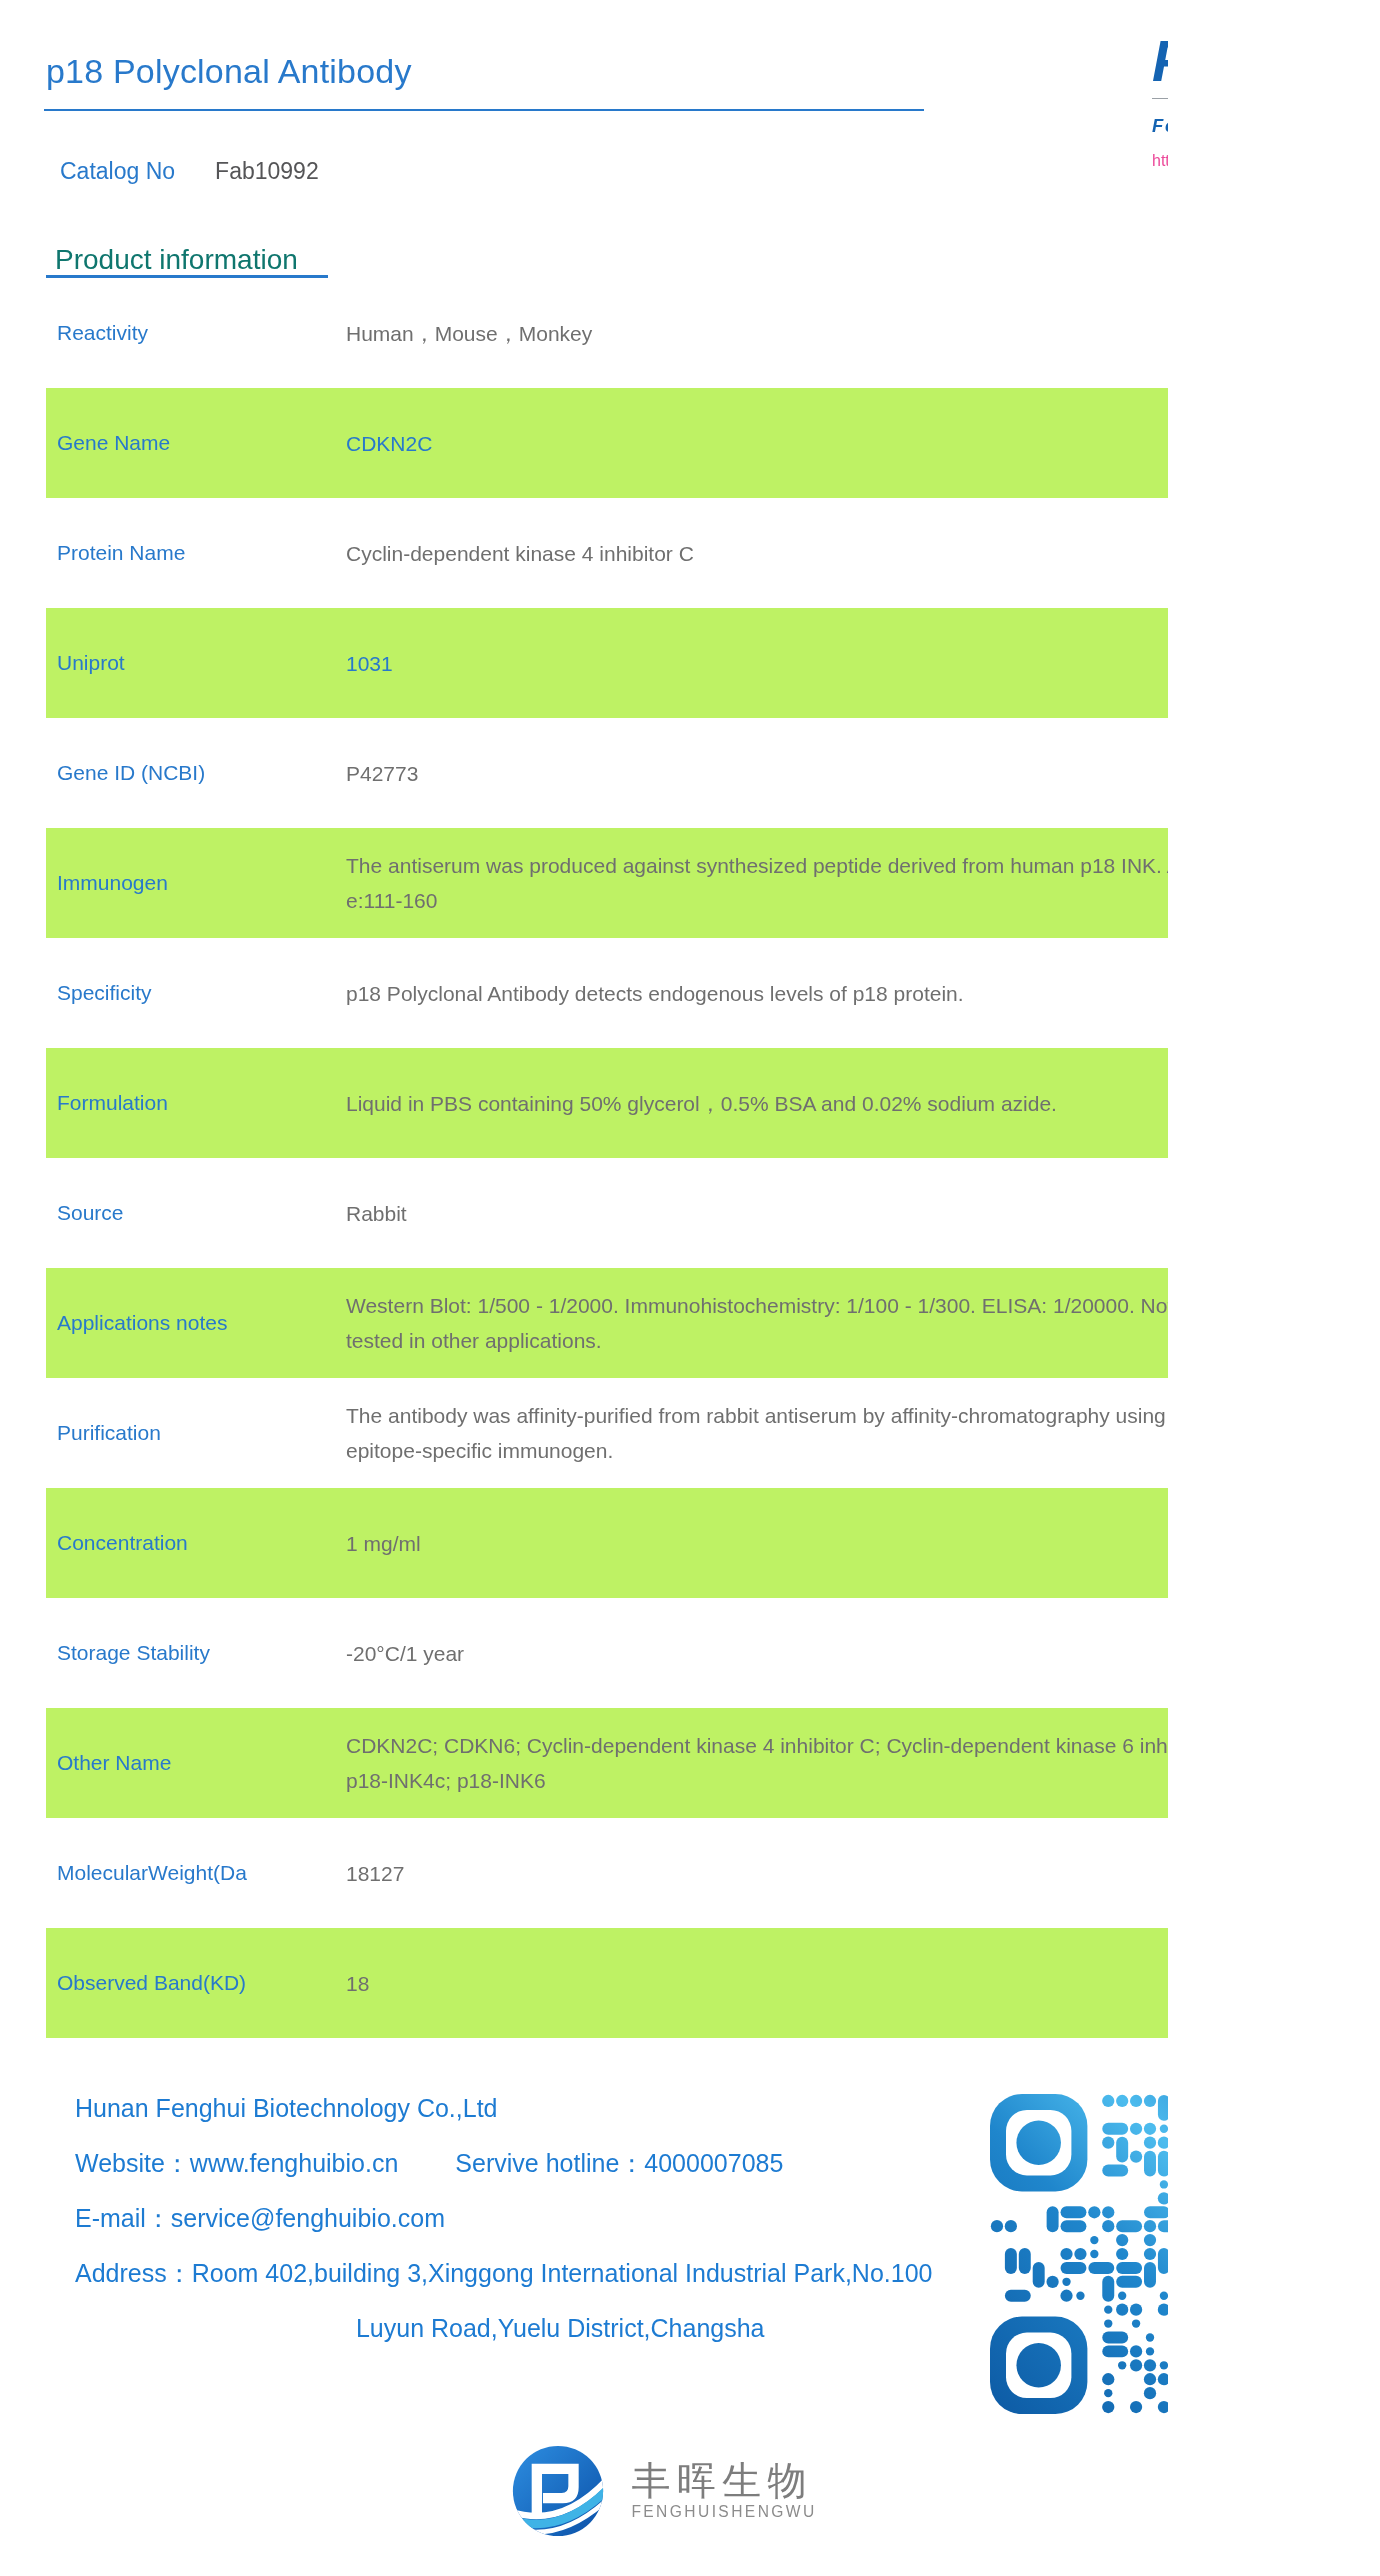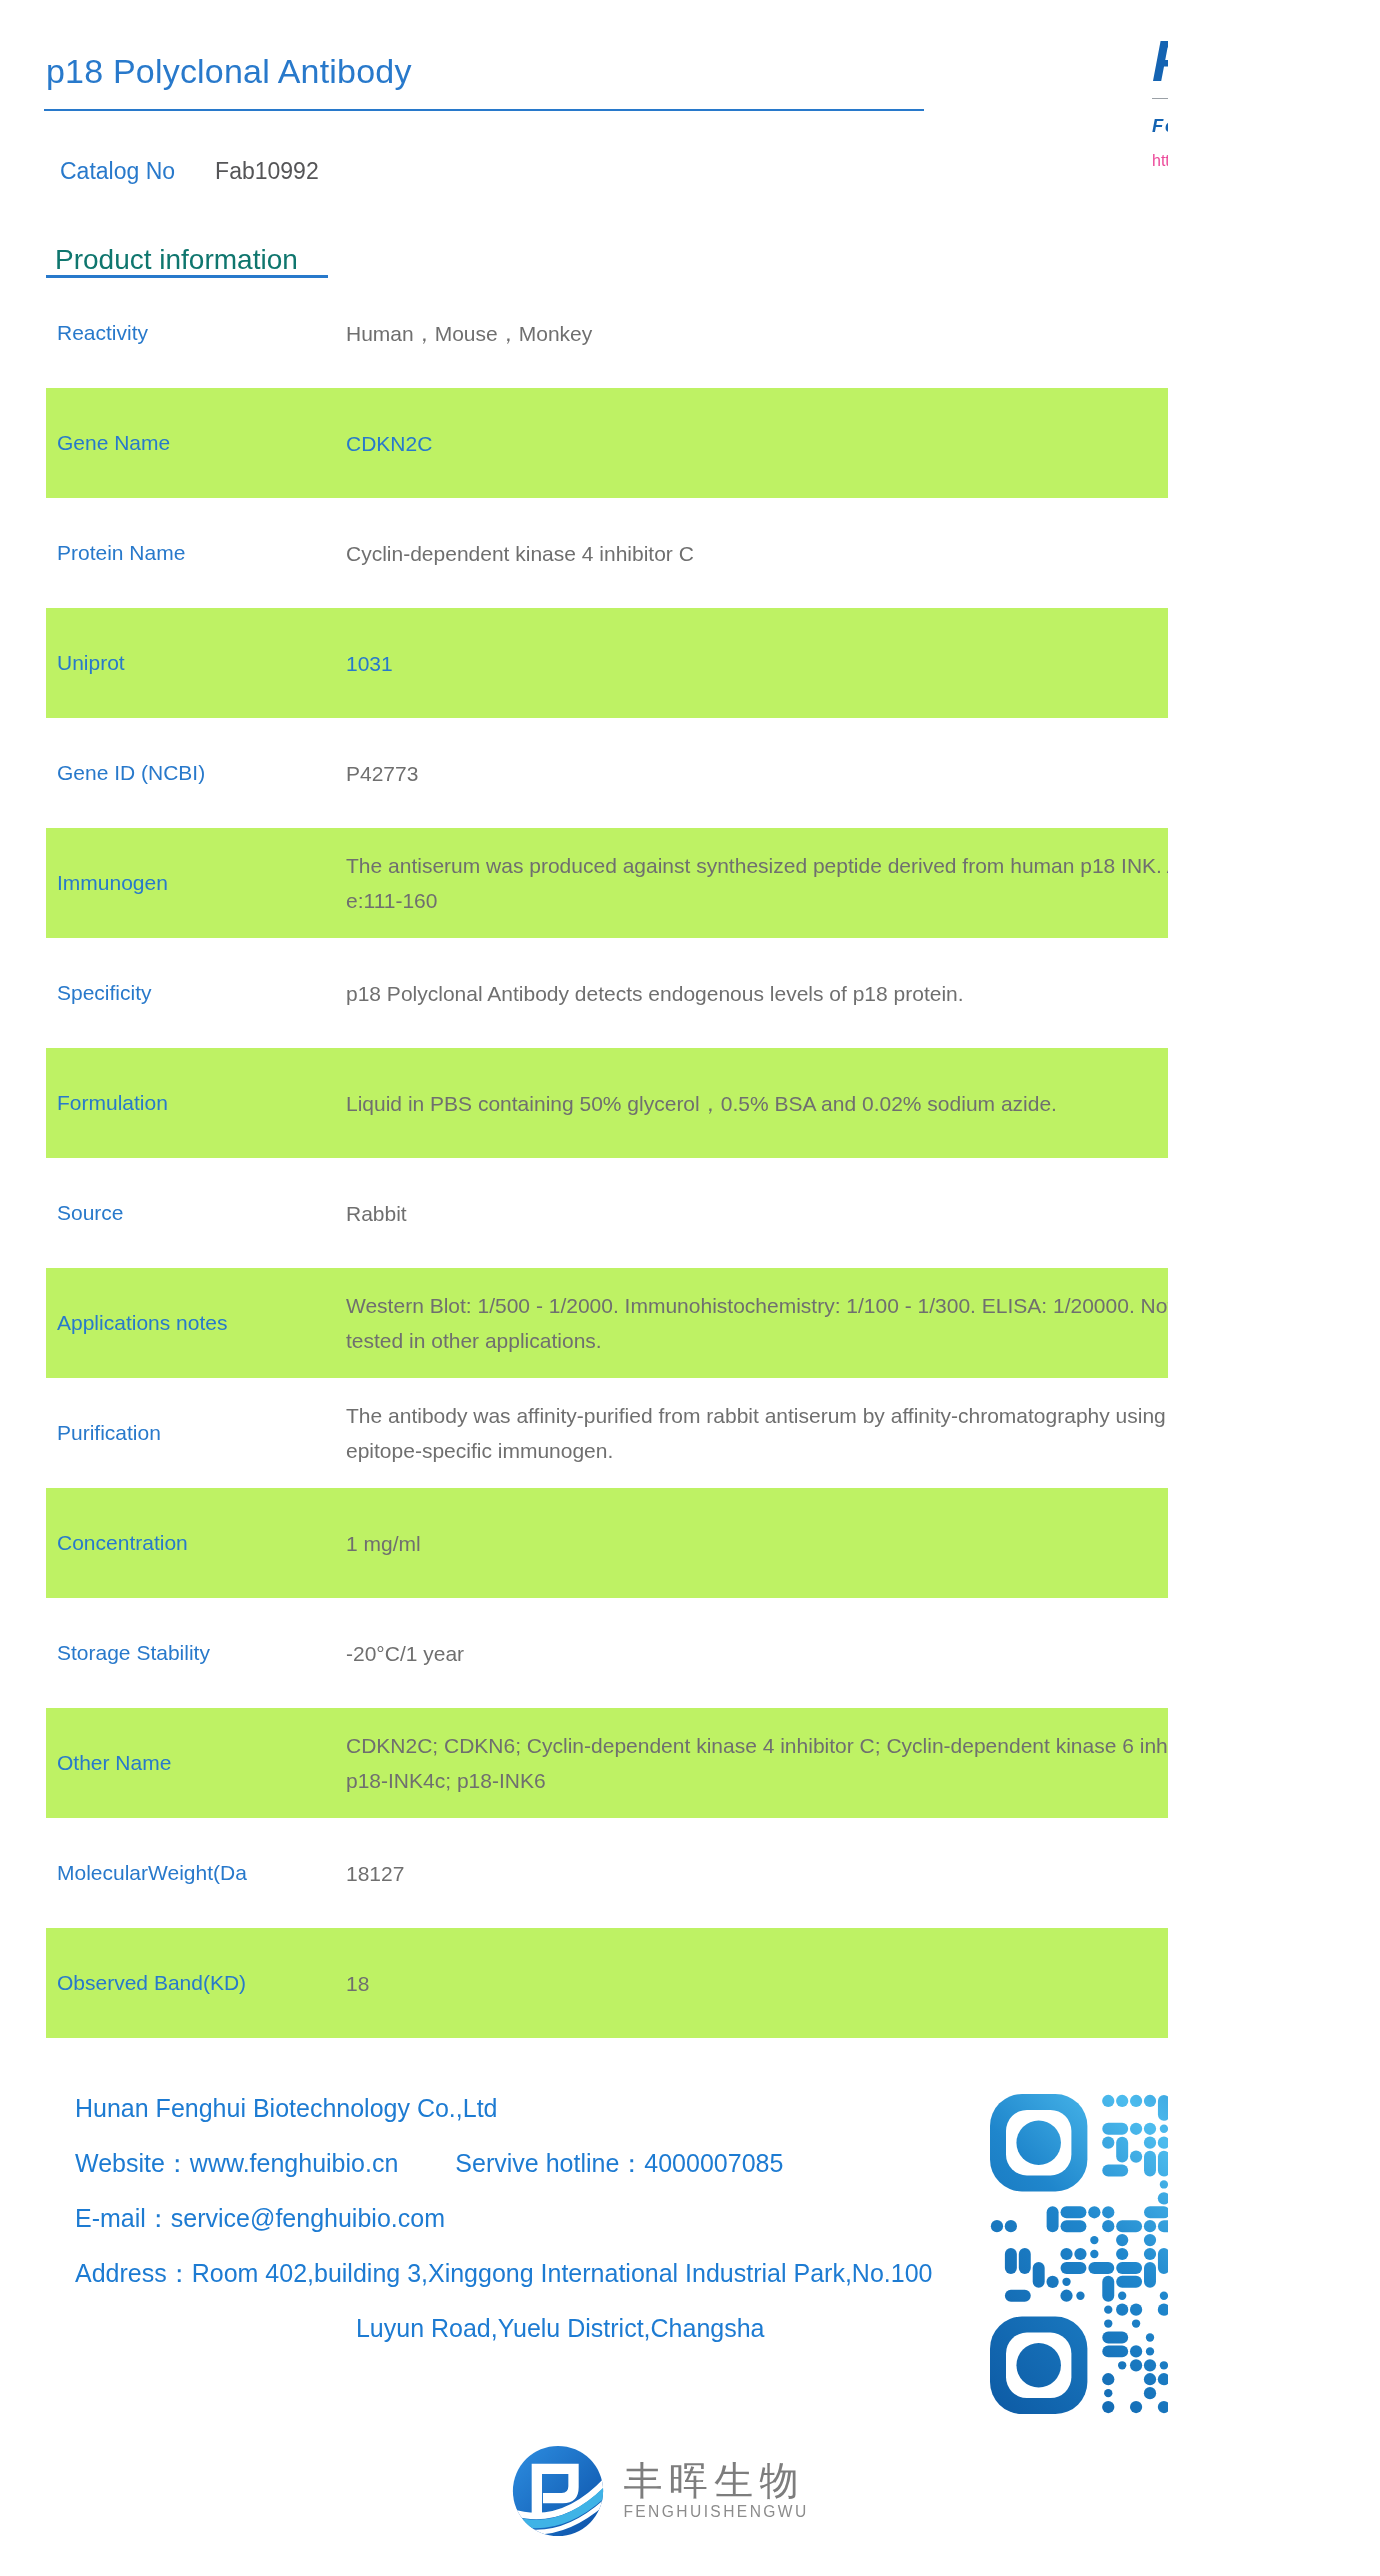--- a/index.html
+++ b/index.html
@@ -55,21 +55,21 @@
 
   
   .footer{position:absolute;left:75px;top:2081px;font-size:25px;color:#1D7BD2;}
   .footer .fline{height:55px;line-height:55px;white-space:nowrap;}
   .footer .hotline{margin-left:57px;}
   .footer .addr2{padding-left:113px;text-align:center;}
 
   .qr-wrap{position:absolute;left:990px;top:2094px;width:320px;height:320px;}
 
   
-  .bottom-logo{position:absolute;left:511px;top:2444px;display:flex;align-items:flex-start;}
+  .bottom-logo{position:absolute;left:511px;top:2444px;display:flex;align-items:flex-start;gap:8px;}
   .bl-mark{width:94px;height:94px;flex:none;}
   .bl-text{margin-left:18.4px;padding-top:16.6px;}
   .bl-cn{font-size:39px;color:#7D7D7D;letter-spacing:6.4px;line-height:40px;white-space:nowrap;}
   .bl-en{margin-top:2px;font-size:15.6px;color:#8C8C8C;letter-spacing:2.4px;white-space:nowrap;}
 </style>
 </head>
 <body>
 
 <div class="page">
 

